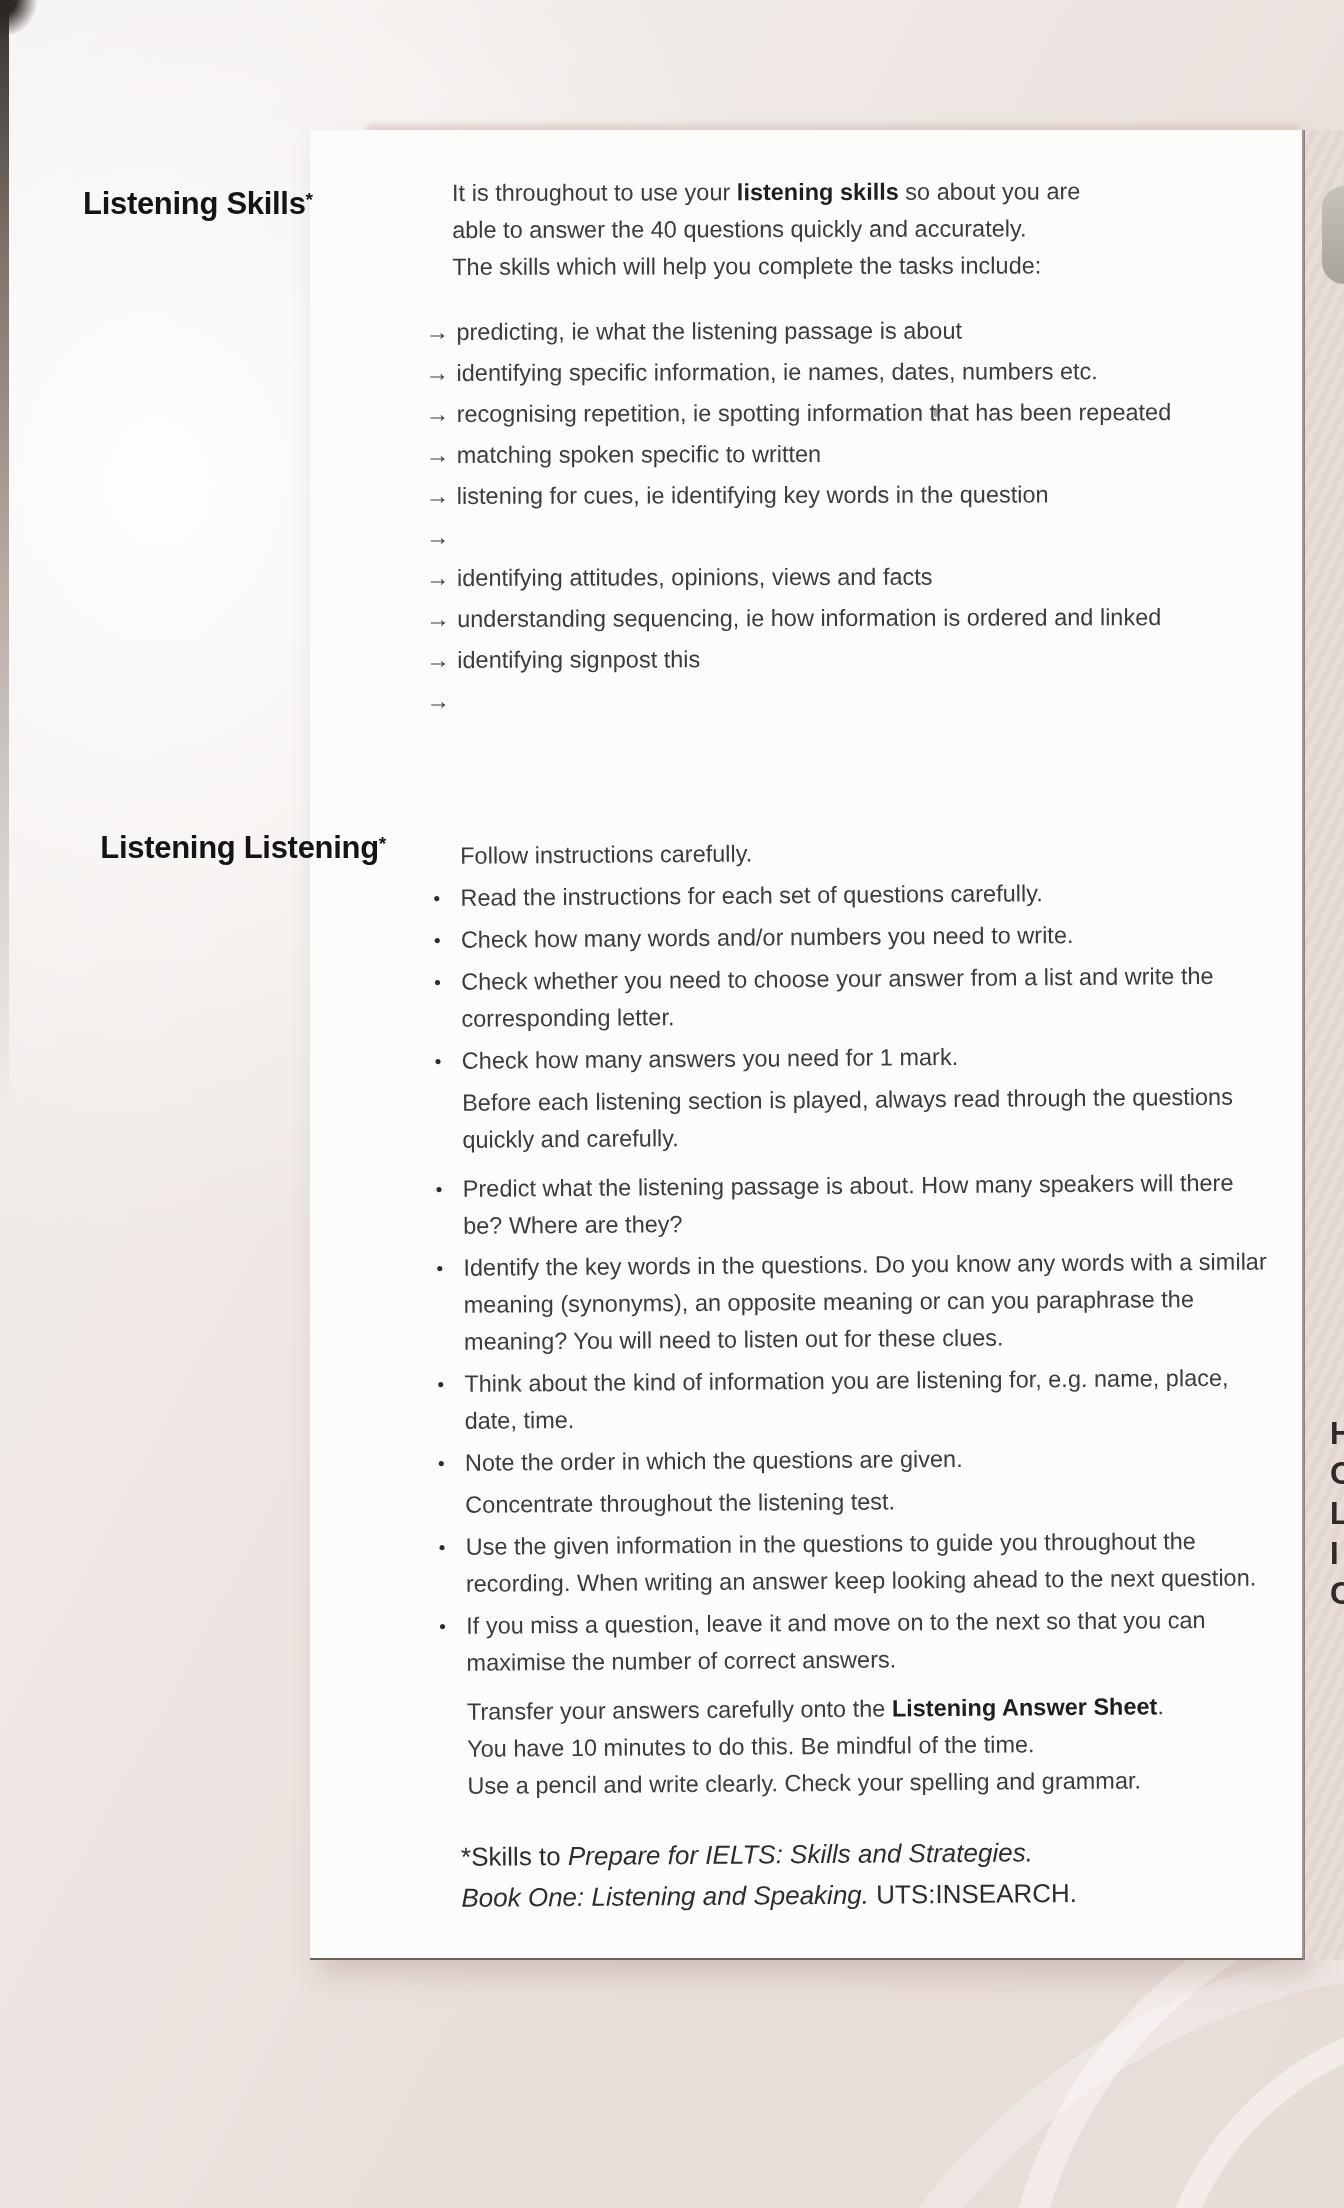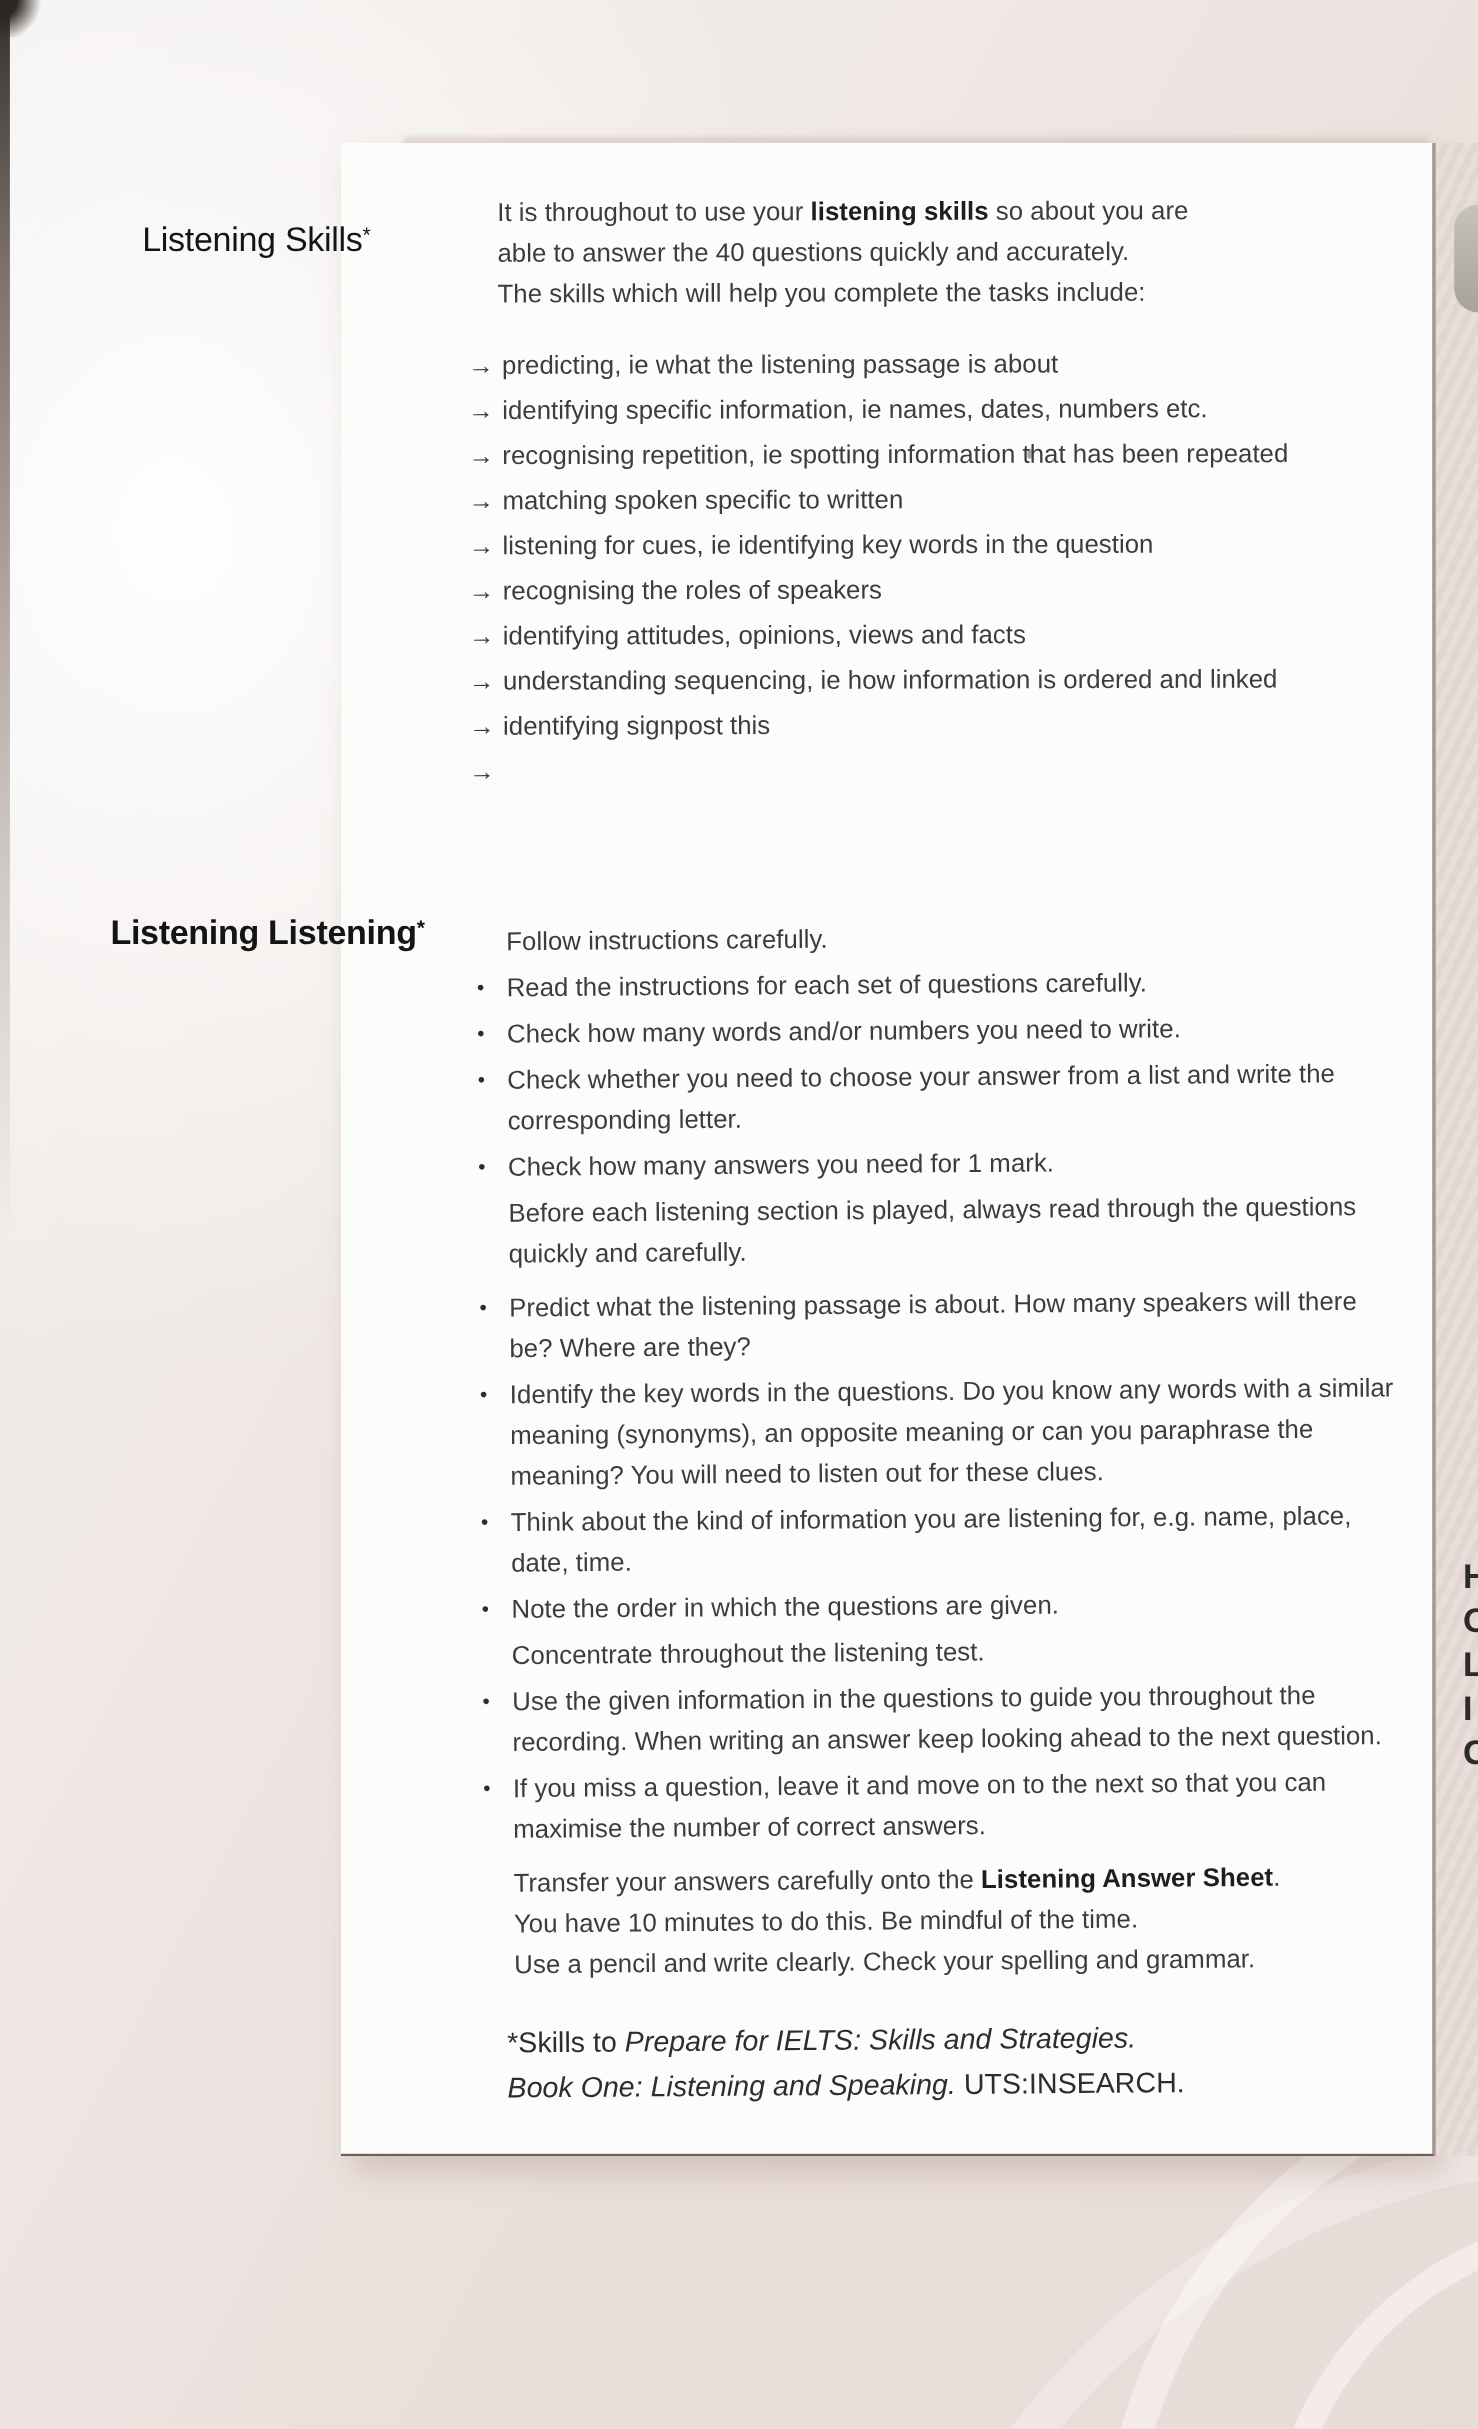--- a/index.html
+++ b/index.html
@@ -27,22 +27,22 @@
   .thumb-tab{position:absolute;left:1322px;top:186px;width:22px;height:98px;
     background:linear-gradient(180deg,#c7c2bb,#a7a29b);border-radius:60px 0 0 60px;}
   .edge-letters{position:absolute;left:1330px;top:1414px;width:14px;
     font-weight:bold;font-size:31px;line-height:40px;color:#2d2b28;letter-spacing:0;white-space:nowrap;}
   .edge-letters span{display:block;}
   .arc{position:absolute;border-radius:50%;}
   .arc1{left:1000px;top:1860px;width:900px;height:900px;border:30px solid rgba(255,255,255,.42);}
   .arc2{left:1150px;top:2010px;width:600px;height:600px;border:24px solid rgba(255,252,250,.5);}
   .arc3{left:780px;top:1935px;width:1300px;height:1300px;border:36px solid rgba(255,255,255,.28);}
   
-  .h-skills{position:absolute;left:83px;top:200px;width:300px;text-align:center;
-    font-size:31px;font-weight:normal;color:#141414;letter-spacing:-.3px;}
+  .h-skills{position:absolute;left:83px;top:186px;width:300px;text-align:left;
+    font-size:31px;font-weight:bold;color:#141414;letter-spacing:-.3px;}
   .h-strat{position:absolute;left:58px;top:830px;width:328px;text-align:right;
     font-size:31px;font-weight:bold;color:#141414;letter-spacing:-.3px;}
   .h-skills sup,.h-strat sup{font-size:.62em;vertical-align:8px;}
   
   .col{position:absolute;color:#3c3c3c;font-size:23.5px;line-height:37px;}
   .col b{font-weight:bold;color:#1e1e1e;}
   .skills-col{left:425px;top:175px;width:840px;transform:rotate(-.15deg);transform-origin:0 0;}
   .strat-col{left:433px;top:833px;width:850px;transform:rotate(-.45deg);transform-origin:0 0;}
   p{margin:0;}
   .intro p{padding-left:27px;}
@@ -109,21 +109,20 @@
       <div class="arow">
           <span class="amark">→</span>
           <span class="atext">matching spoken specific to written</span>
         </div>
       <div class="arow">
           <span class="amark">→</span>
           <span class="atext">listening for cues, ie identifying key words in the question</span>
         </div>
       <div class="arow">
           <span class="amark">→</span>
-          <span class="atext">recognising the roles of speakers</span>
         </div>
       <div class="arow">
           <span class="amark">→</span>
           <span class="atext">identifying attitudes, opinions, views and facts</span>
         </div>
       <div class="arow">
           <span class="amark">→</span>
           <span class="atext">understanding sequencing, ie how information is ordered and linked</span>
         </div>
       <div class="arow">

